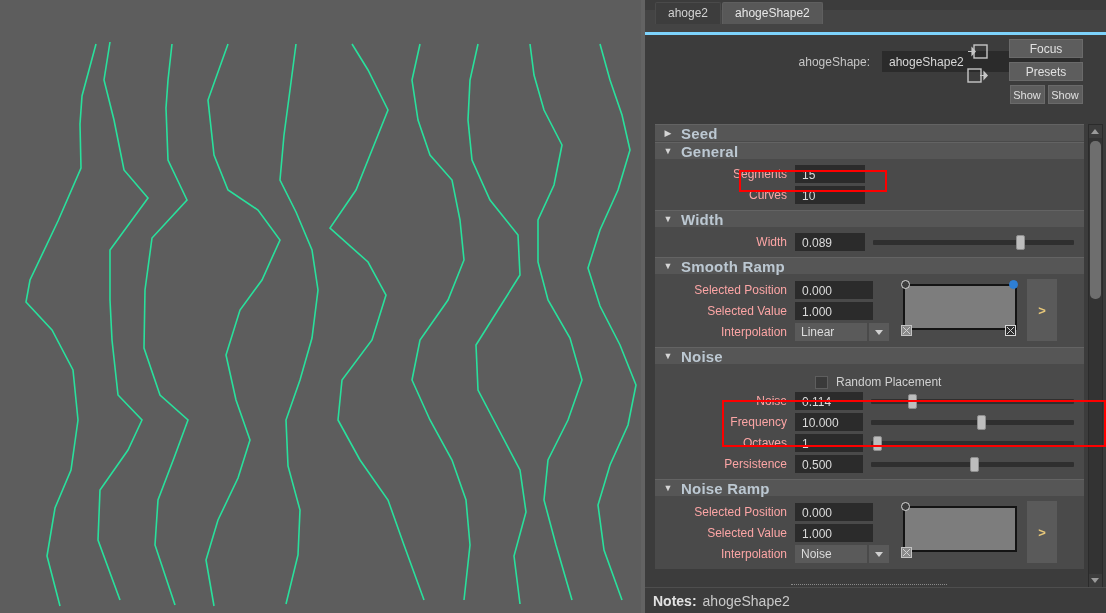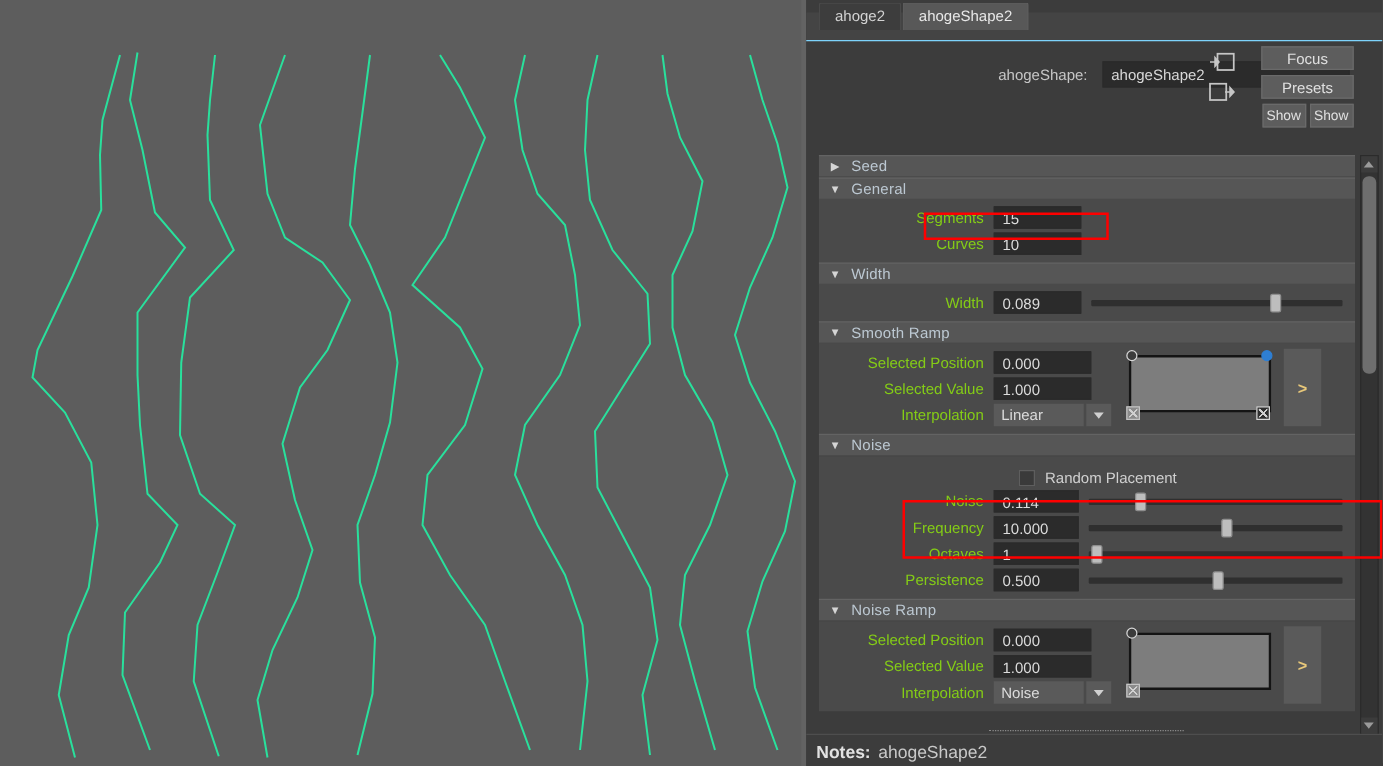--- a/index.html
+++ b/index.html
@@ -8,21 +8,21 @@
 
   
   #viewport{position:relative;width:645px;height:613px;background:#5d5d5d;flex:0 0 645px;overflow:hidden;}
   #viewport svg{display:block;width:645px;height:613px;}
   #vp-edge{position:absolute;top:0;right:0;width:4px;height:613px;background:#6a6a6a;opacity:.45;}
 
   
   #ae{position:relative;flex:1 1 auto;width:461px;height:613px;background:#3c3c3c;color:#c8c8c8;font-size:11.5px;}
 
   
-  .tabbar{position:relative;height:22px;margin:10px 0 0 0;background:#444444;border-bottom:1px solid #7dd3fc;}
+  .tabbar{position:relative;height:22px;margin:10px 0 0 0;background:#444444;border-bottom:3px solid #7dd3fc;}
   .tabbar .tabstrip{position:absolute;left:10px;top:-8px;display:flex;align-items:flex-end;}
   .tab{height:21px;line-height:21px;padding:0 12px;font-size:12px;color:#d2d2d2;background:#3d3d3d;
        border:1px solid #4a4a4a;border-bottom:none;margin-right:1px;border-radius:2px 2px 0 0;}
   .tab.active{background:#585858;color:#e8e8e8;border-color:#5f5f5f;}
 
   
   .namerow{position:relative;height:56px;}
   .namelabel{position:absolute;left:726px;top:0;}
   #ae .namelabel{position:absolute;left:80px;top:20px;width:145px;text-align:right;color:#c6c6c6;font-size:12px;}
   .namefield{position:absolute;left:237px;top:16px;width:198px;height:21px;background:#2b2b2b;border:1px solid #2b2b2b;
@@ -34,25 +34,25 @@
           font-size:12px;margin:0 auto 4px auto;border:1px solid #6a6a6a;box-sizing:border-box;}
   .smallrow{display:flex;justify-content:center;gap:3px;}
   .smallbtn{width:35px;height:19px;line-height:19px;text-align:center;background:#5d5d5d;color:#e0e0e0;
             font-size:11px;border:1px solid #6a6a6a;box-sizing:border-box;}
 
   
   #scrollbody{position:absolute;left:10px;top:124px;width:429px;height:464px;overflow:hidden;}
   .frame{width:429px;height:18px;background:#565656;border-top:1px solid #636363;border-bottom:1px solid #4a4a4a;
          display:flex;align-items:center;box-sizing:border-box;margin-bottom:0;}
   .frame .arrow{width:26px;text-align:center;color:#d5d5d5;font-size:9px;line-height:1;}
-  .frame .ftitle{color:#bcc8d2;font-size:12px;font-weight:normal;letter-spacing:.2px;}
+  .frame .ftitle{color:#bcc8d2;font-size:15px;font-weight:bold;letter-spacing:.2px;}
   .sect{background:#4a4a4a;padding:3px 0 4px 0;}
 
   .row{display:flex;align-items:center;height:20px;margin:1px 0;}
-  .rlabel{width:140px;text-align:right;padding-right:8px;color:#84cc16;font-size:12px;box-sizing:border-box;}
+  .rlabel{width:140px;text-align:right;padding-right:8px;color:#fca5a5;font-size:12px;box-sizing:border-box;}
   .field{height:18px;background:#2b2b2b;color:#dcdcdc;font-size:12px;line-height:18px;padding:0 6px;
          box-sizing:border-box;border:1px solid #2b2b2b;}
   .field.w68{width:68px;}
   .field.w70{width:70px;}
   .field.w78{width:78px;}
 
   .slider{position:relative;flex:1 1 auto;height:18px;margin-left:8px;margin-right:10px;}
   .slider .track{position:absolute;left:0;right:0;top:7px;height:5px;background:#2f2f2f;border-radius:1px;}
   .slider .handle{position:absolute;top:2px;width:9px;height:15px;background:#bdbdbd;border:1px solid #8e8e8e;
                   border-radius:2px;box-sizing:border-box;}

